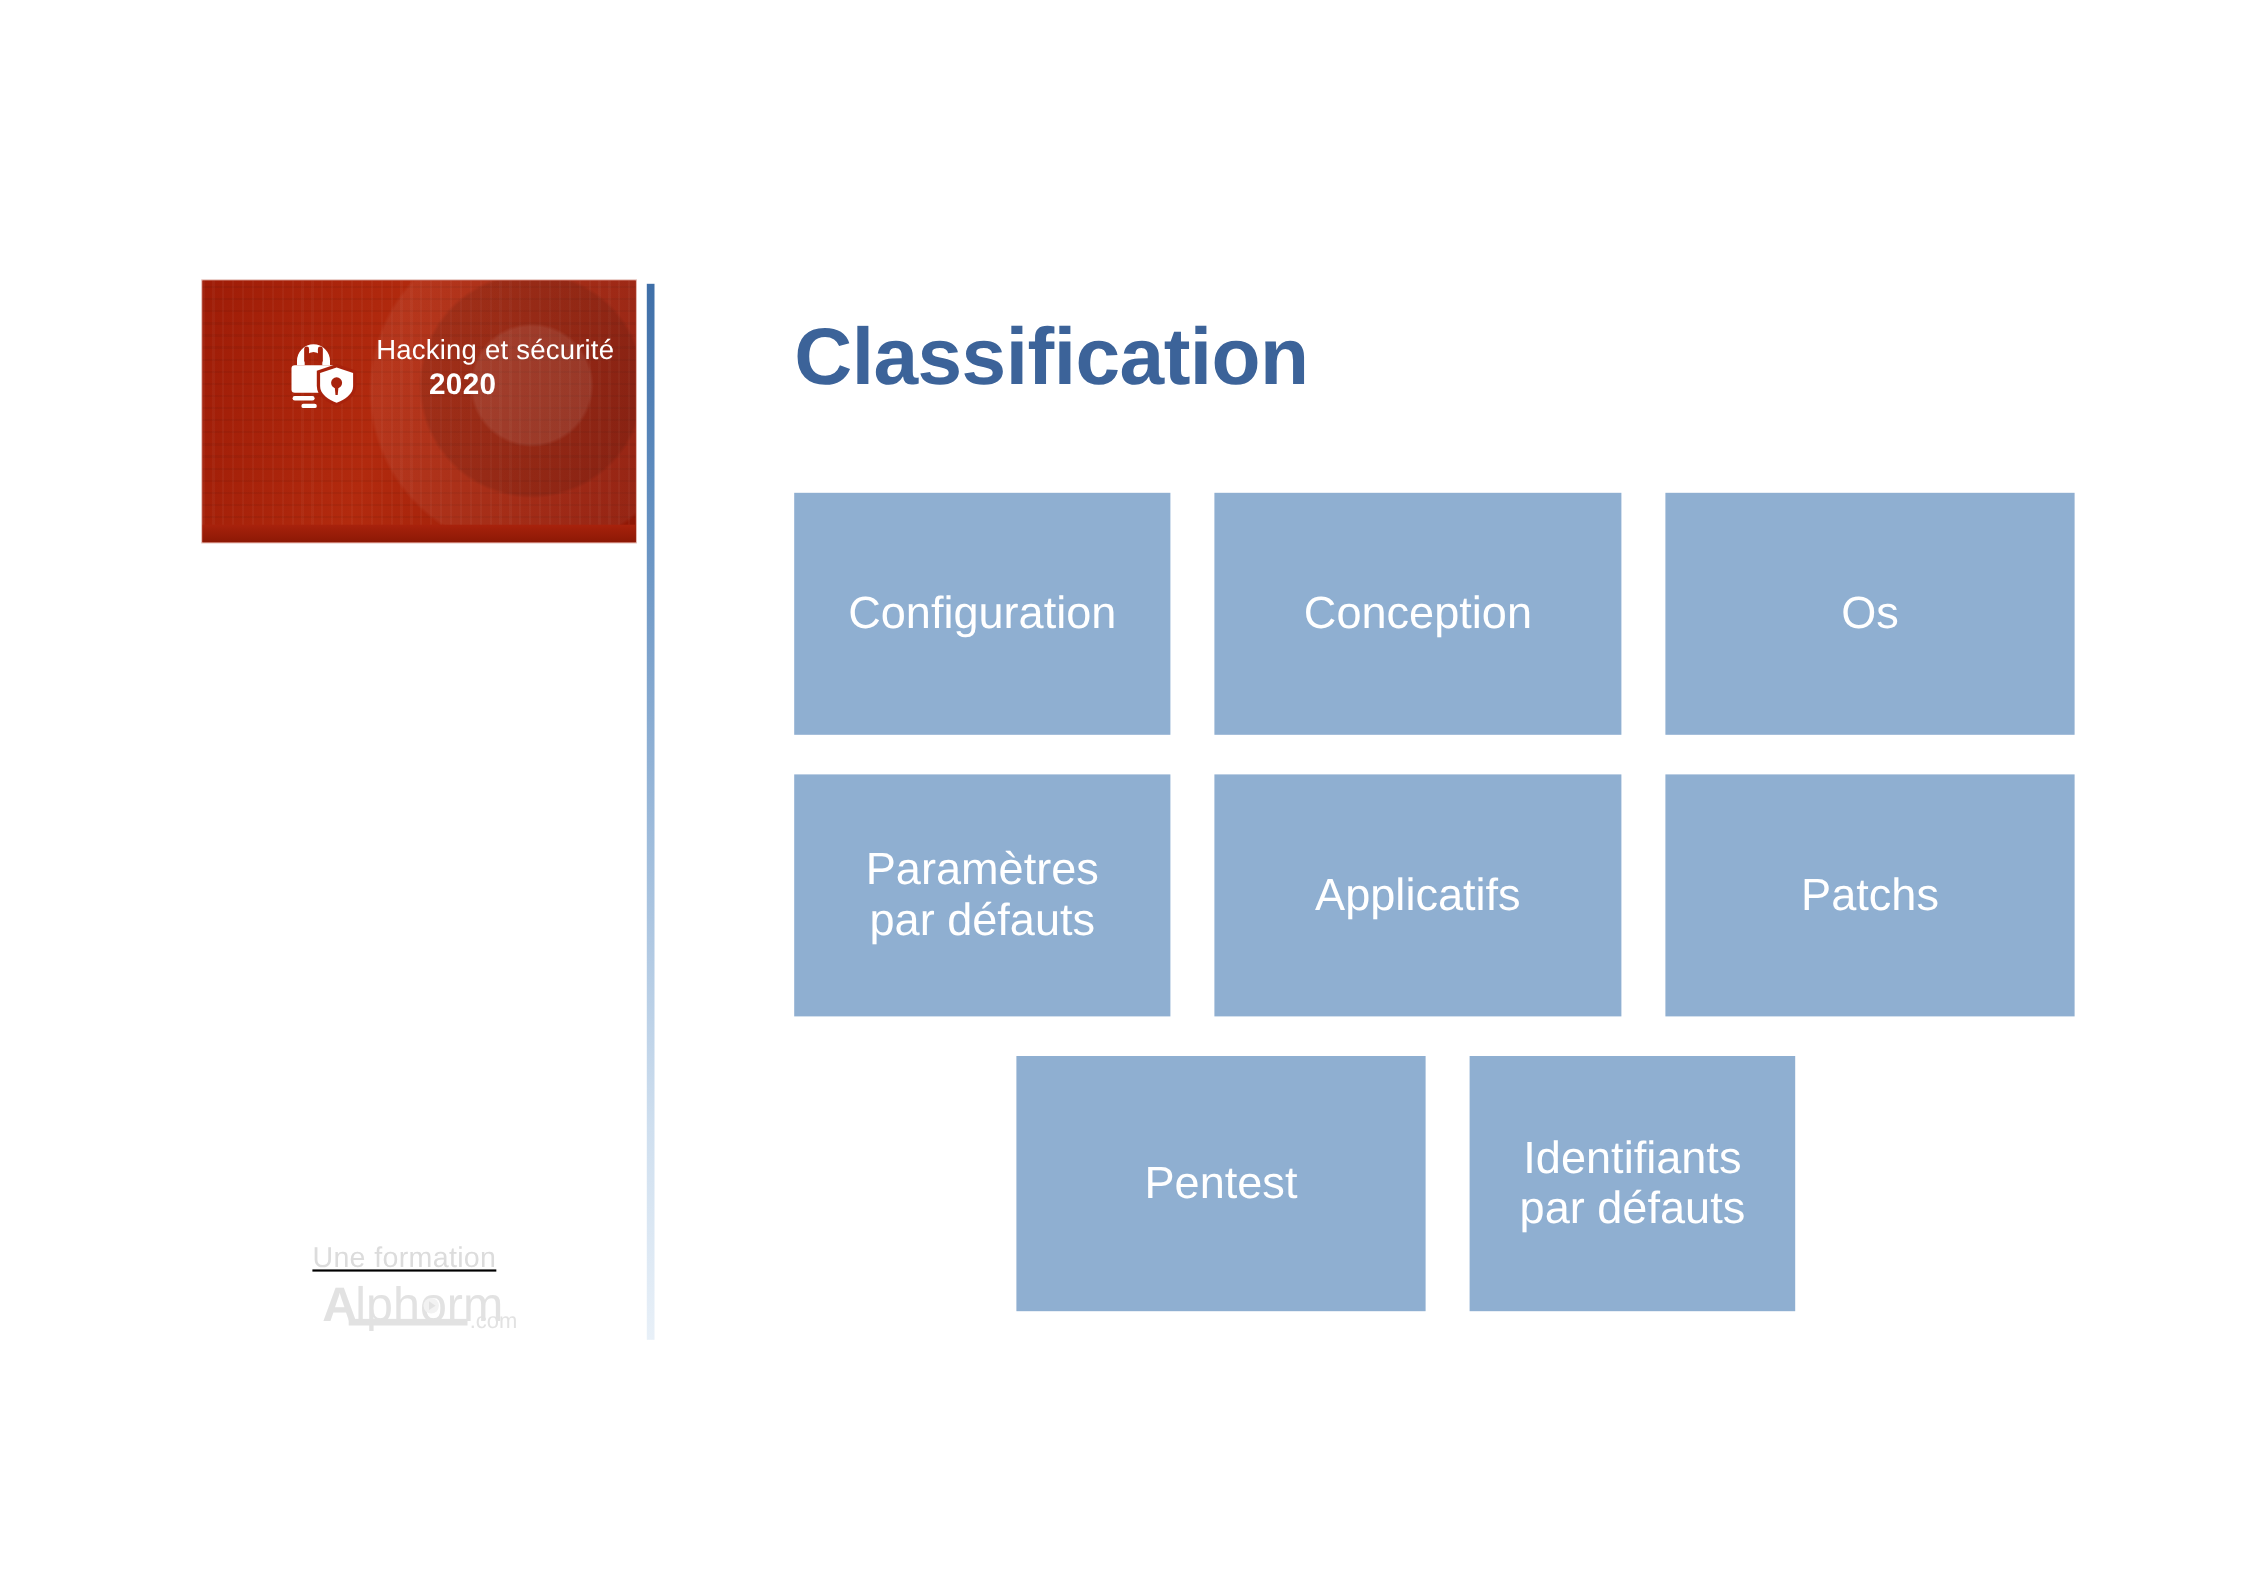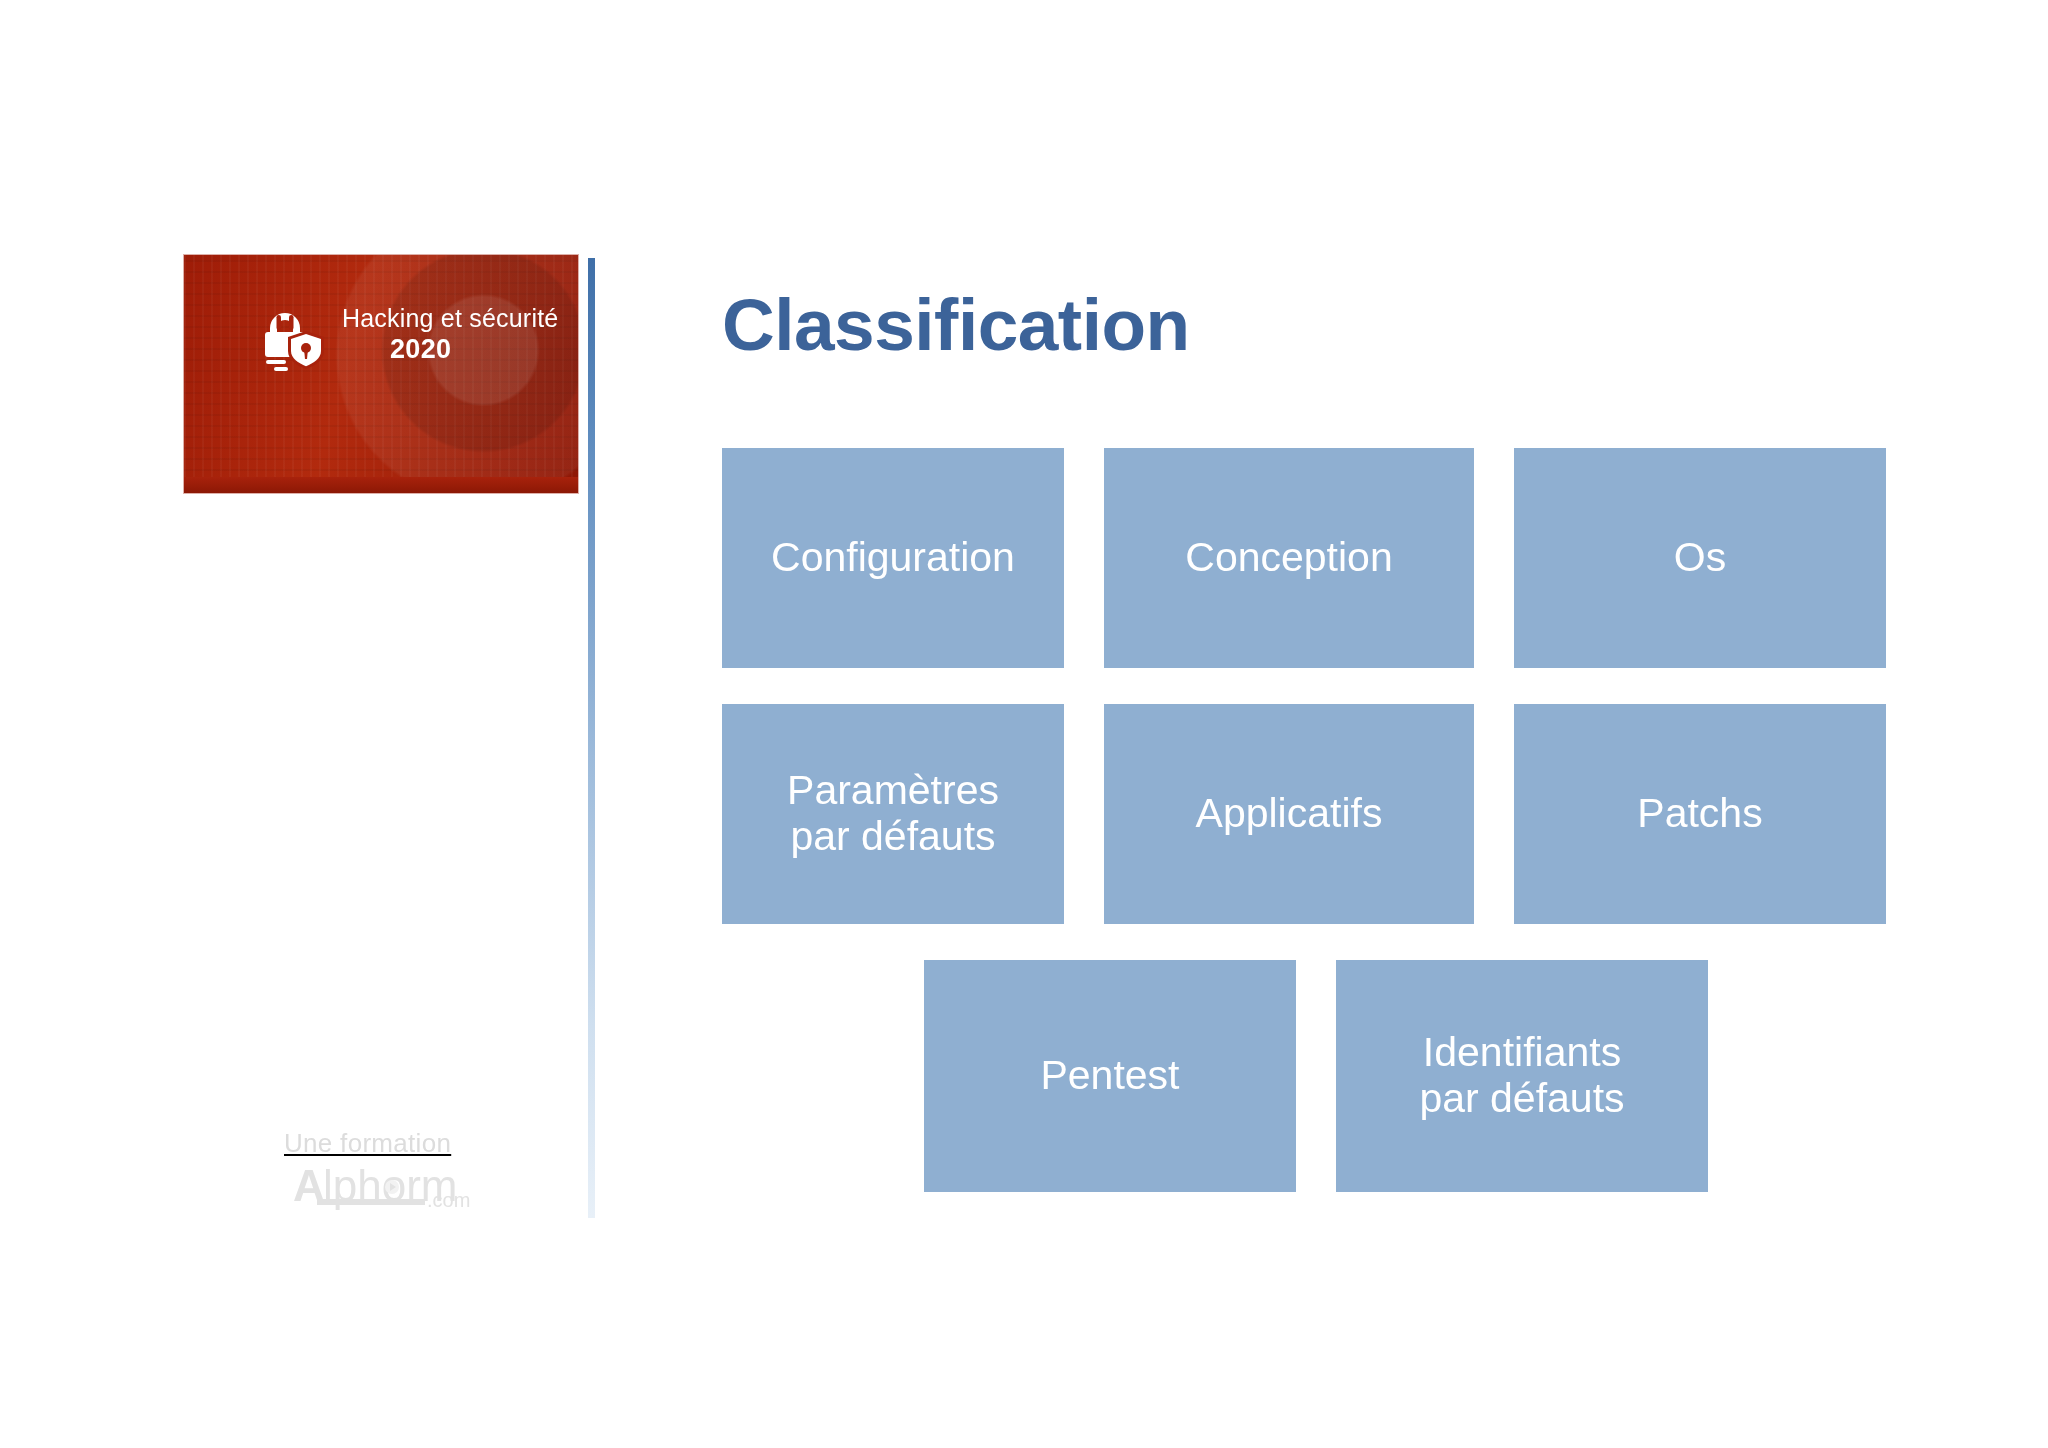--- a/index.html
+++ b/index.html
@@ -178,21 +178,21 @@
     line-height: 1.12;
     box-sizing: border-box;
     padding: 6px 10px;
     margin-right: 40px;
   }
   .category-box:last-child { margin-right: 0; }
   .box-w-a { width: 342px; height: 220px; }
   .box-w-b { width: 370px; height: 220px; }
   .box-w-c { width: 372px; height: 220px; }
   .box-w-svc { width: 372px; height: 232px; }
-  .box-w-ident { width: 372px; height: 232px; justify-content: center; }
+  .box-w-ident { width: 296px; height: 232px; justify-content: center; }
   .box-line { display: block; }
 </style>
 </head>
 <body>
 
 <div id="slide">
 
   <div id="course-badge">
     <div id="badge-texture"></div>
 

